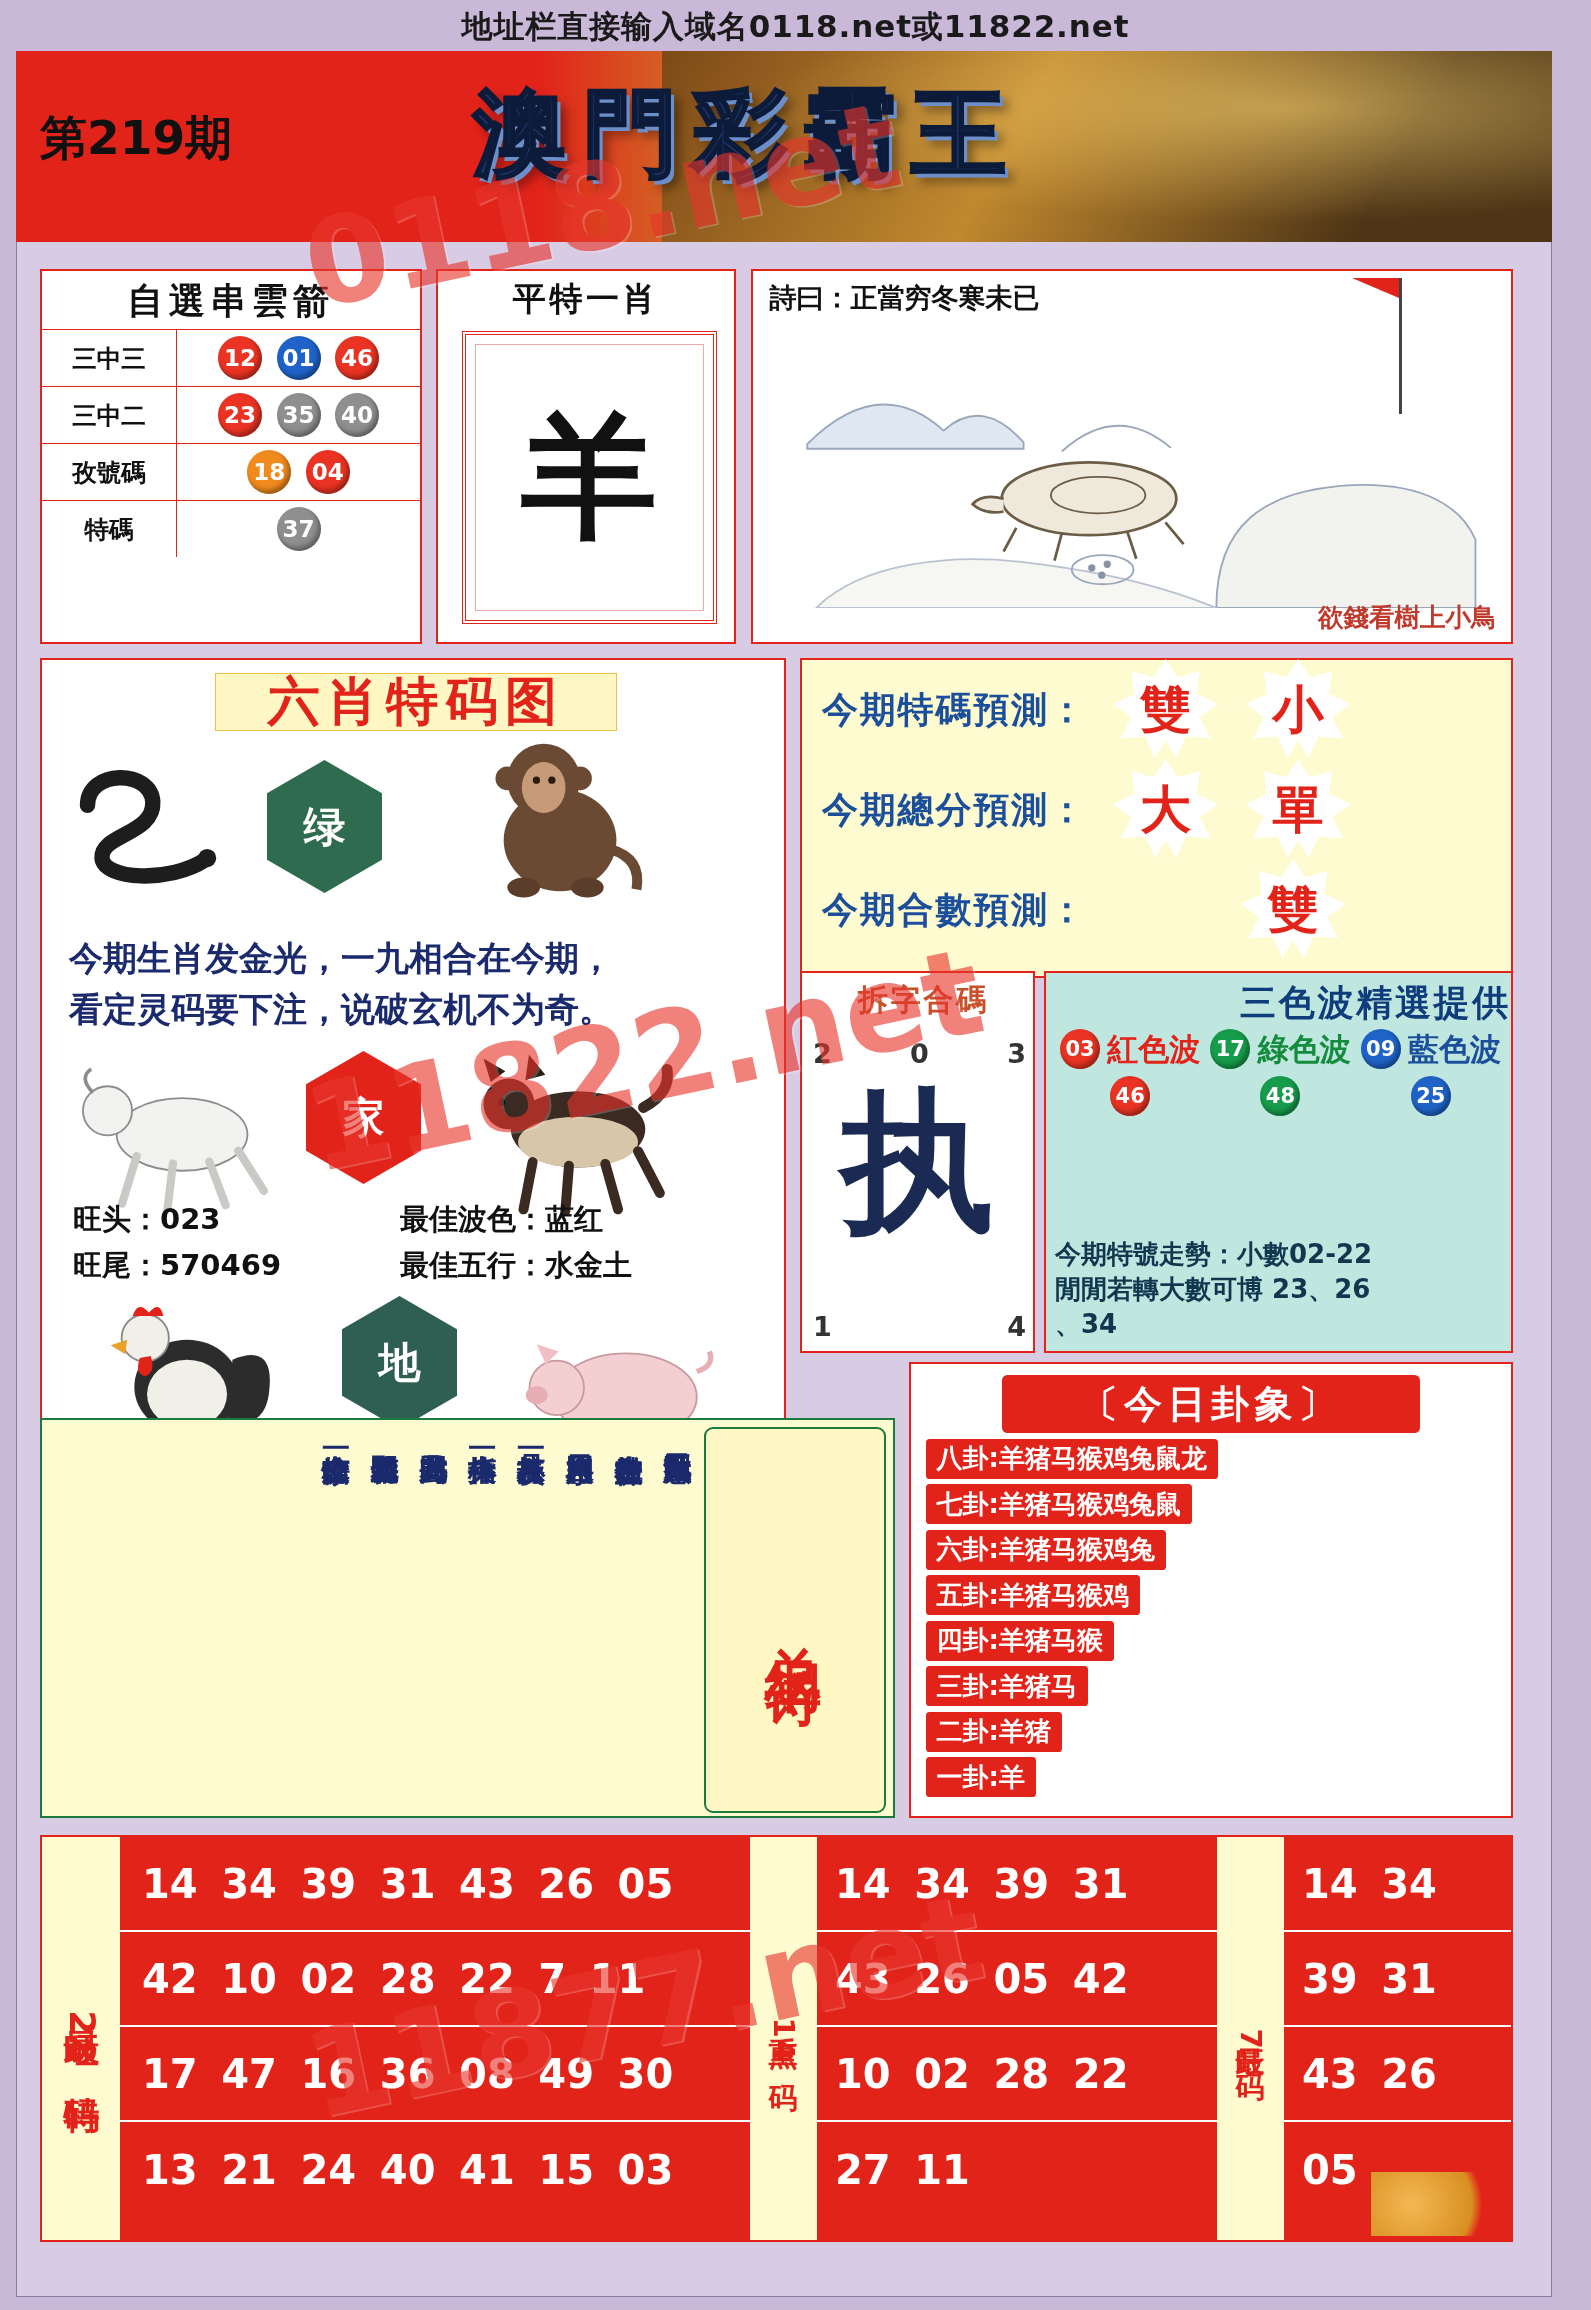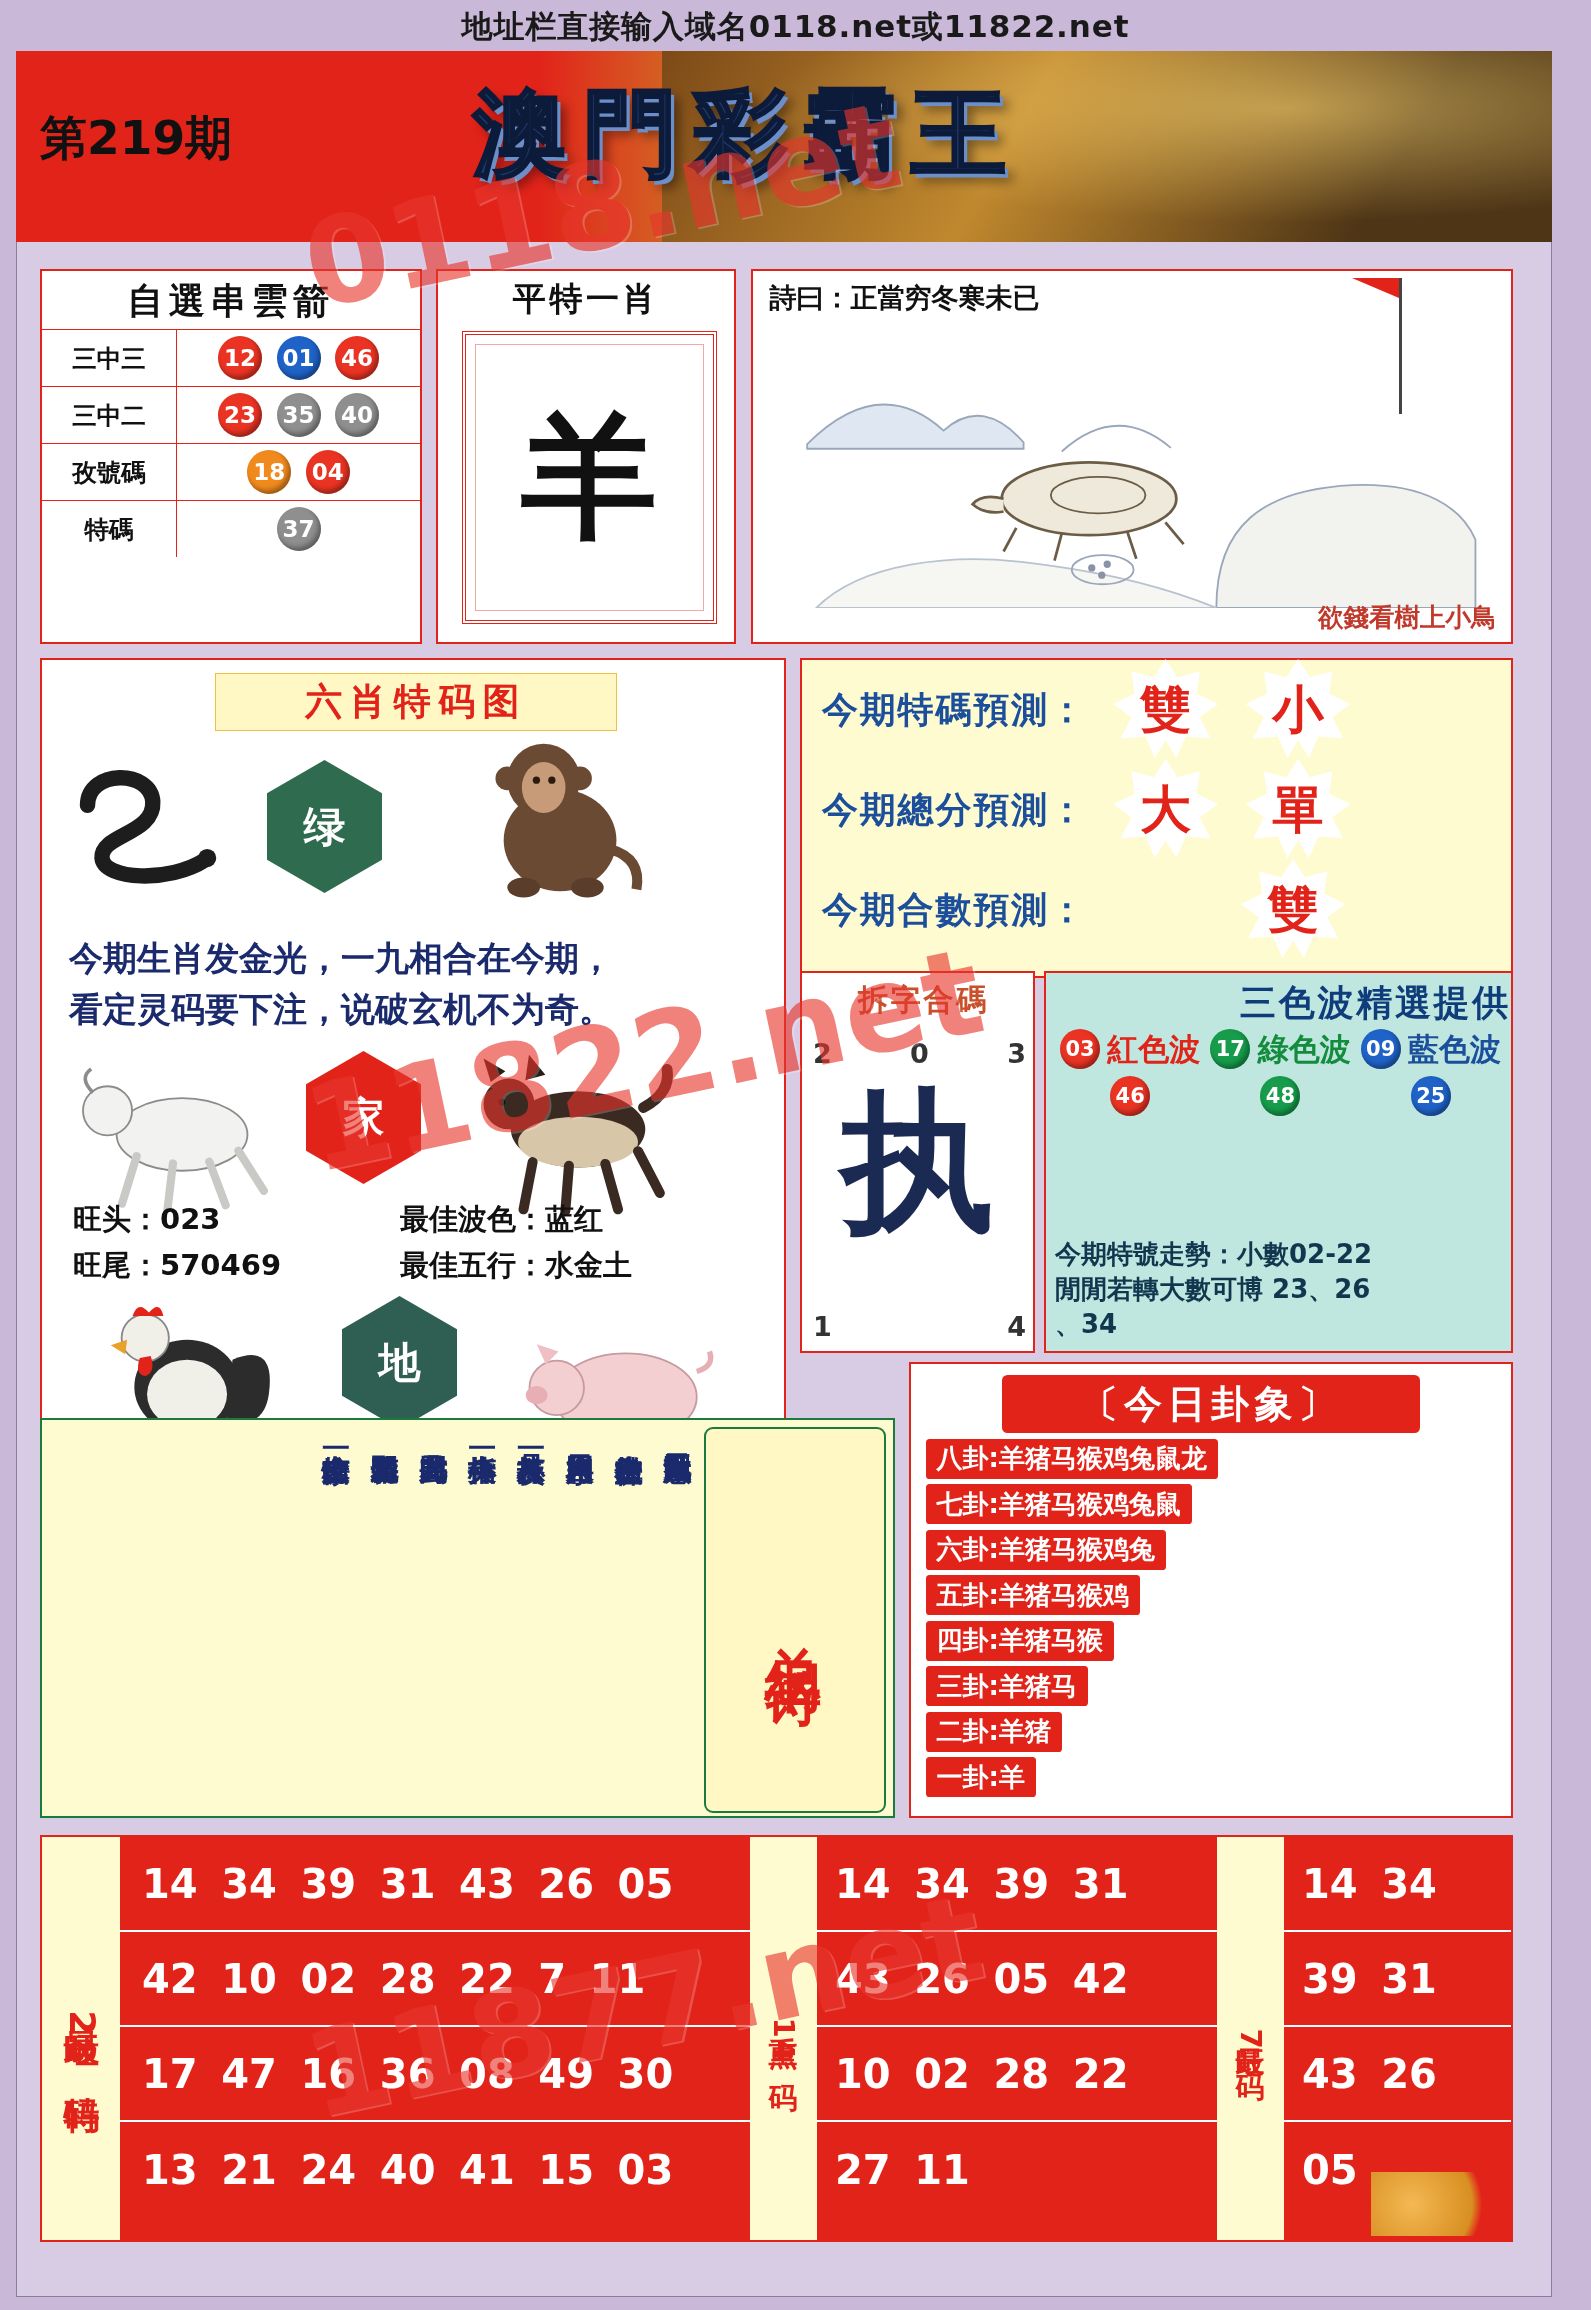--- a/index.html
+++ b/index.html
@@ -103,21 +103,21 @@
   .mountain{
     position:absolute;left:36px;top:64px;width:691px;height:273px;overflow:hidden;
   }
   .flagpole{position:absolute;right:109px;top:7.3px;width:2.7px;height:136px;background:#444;}
   .flag{position:absolute;right:112px;top:7.3px;width:0;height:0;border-top:20px solid #e2231a;border-left:47px solid transparent;}
   
   #sixBox{left:40px;top:658px;width:746px;height:909px;background:#fff;border:2.7px solid #e2231a;}
   .six-title{
     position:absolute;left:173px;top:12.7px;width:400px;height:56px;background:#fff8c4;
     border:1.8px solid #f0c040;display:flex;align-items:center;justify-content:center;
-    font-size:37px;font-weight:bold;color:#e2231a;letter-spacing:7.3px;
+    font-size:52px;font-weight:bold;color:#e2231a;letter-spacing:7.3px;
   }
   .hexa{
     width:115px;height:133px;display:flex;align-items:center;justify-content:center;
     color:#fff;font-size:42px;font-weight:bold;
     clip-path:polygon(50% 0,100% 25%,100% 75%,50% 100%,0 75%,0 25%);
   }
   .h-green{background:#2f6b4f;}
   .h-red{background:#e2231a;}
   .h-dark{background:#2f5e52;}
   .six-text{

